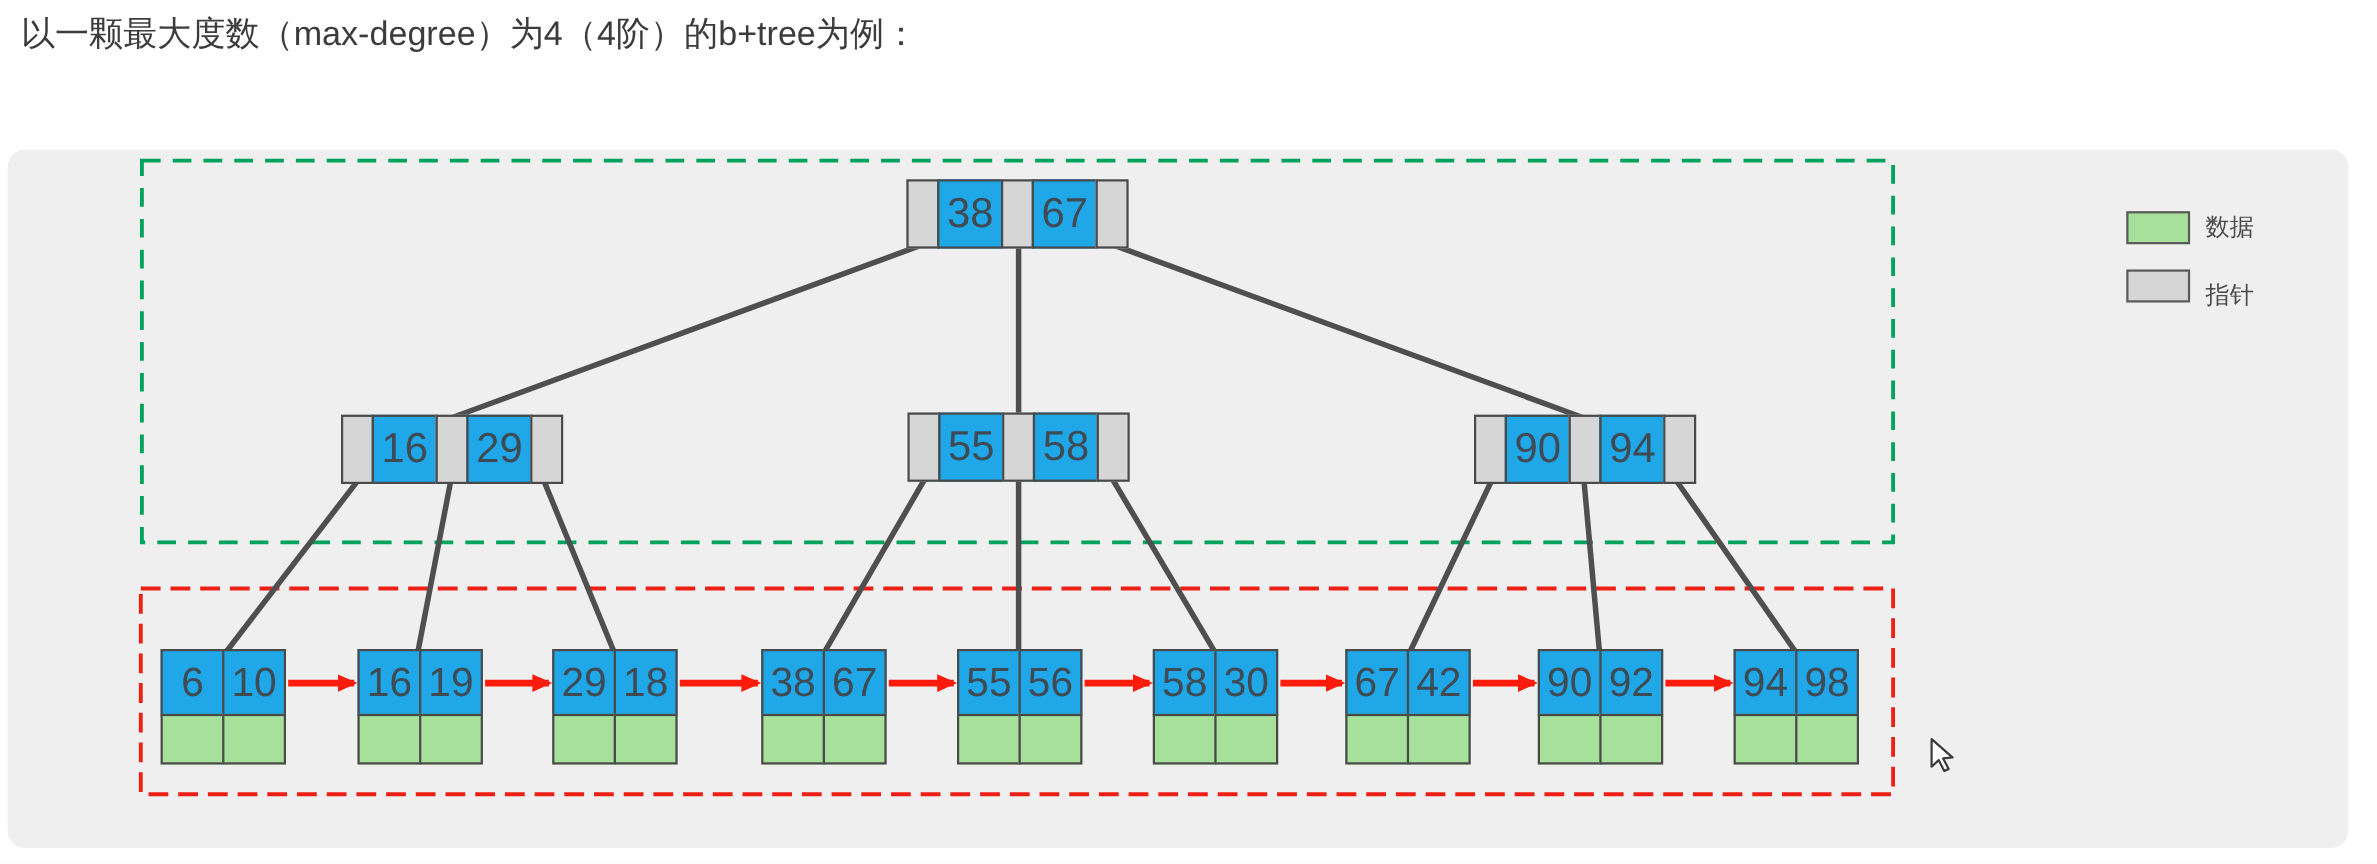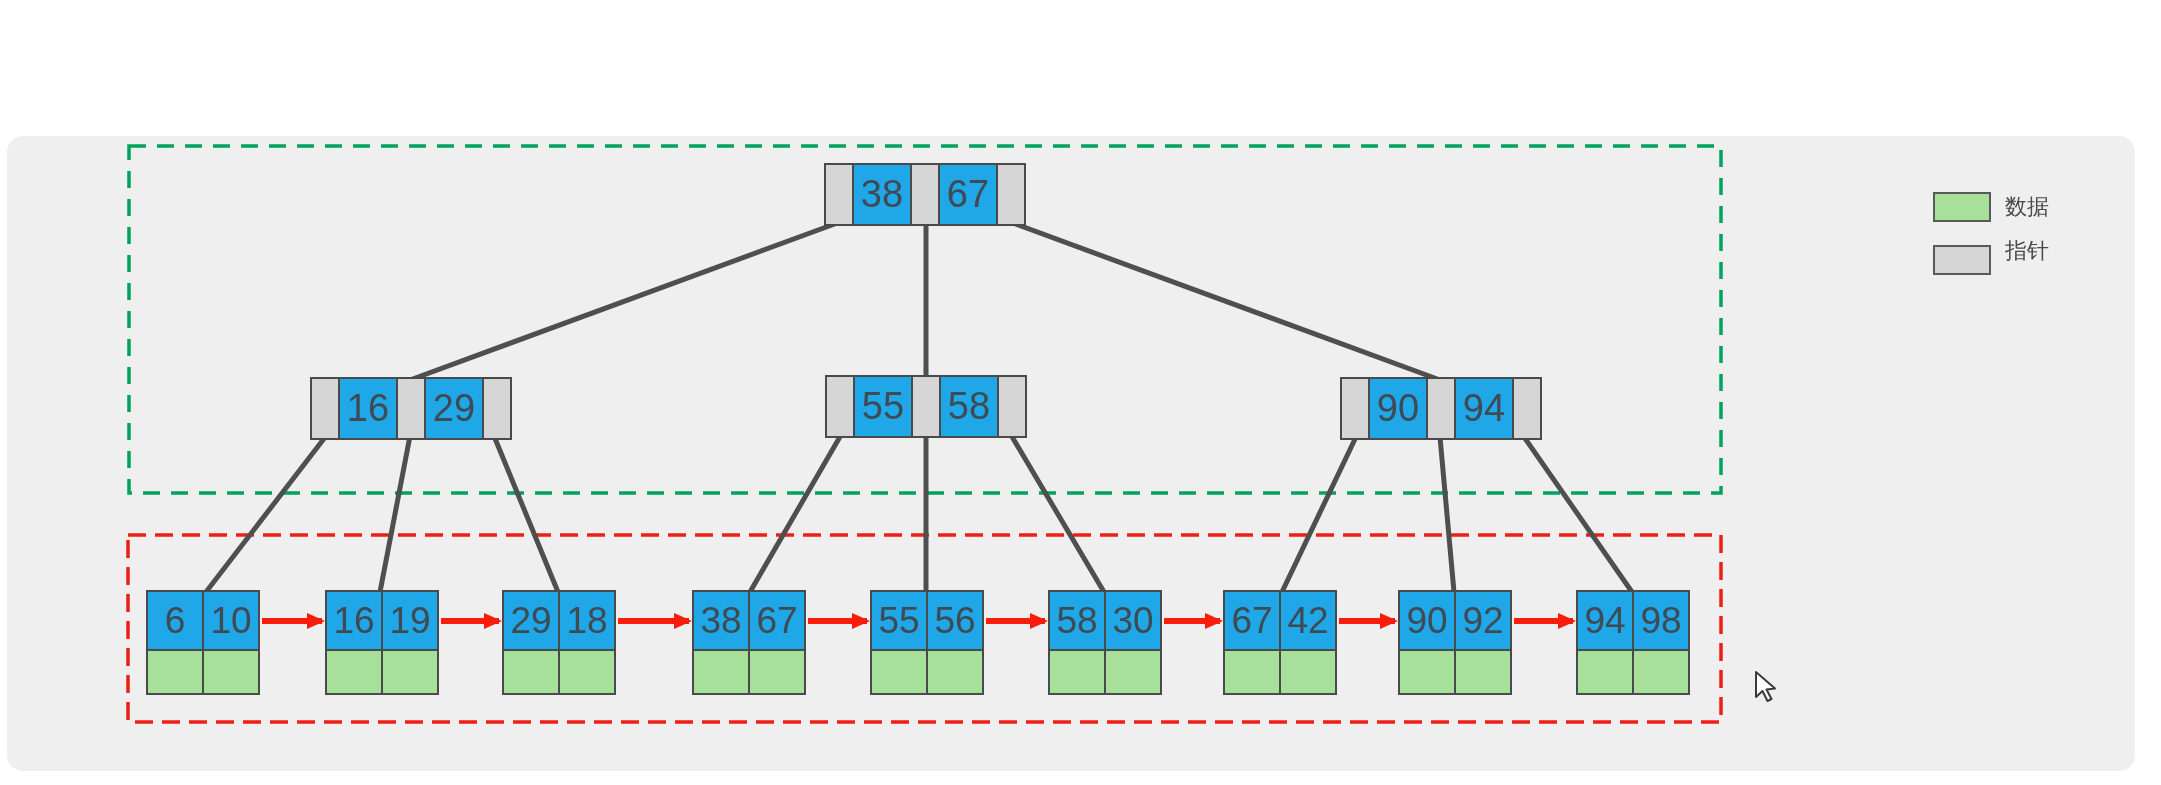--- a/index.html
+++ b/index.html
@@ -38,20 +38,21 @@
   .ldata{width:58px;height:46px;background:#a6e09b;margin-top:-2px;}
   
   .legend-swatch{position:absolute;width:58px;height:30px;box-sizing:border-box;border:2px solid #5a5a5a;}
   .legend-label{position:absolute;font-size:22px;color:#4a4a4a;line-height:30px;white-space:nowrap;}
 </style>
 </head>
 <body>
 
 <div id="canvas">
 
+  <div class="page-title">以一颗最大度数（max-degree）为4（4阶）的b+tree为例：</div>
 
   <div class="panel"></div>
 
   <svg class="overlay" width="2161" height="785">
     <defs>
       <marker id="arrowhead" markerUnits="userSpaceOnUse" markerWidth="20" markerHeight="18" refX="15" refY="8" orient="auto">
         <path d="M0,0 L18,8 L0,16 Z" fill="#fb1c0c"></path>
       </marker>
     </defs>
 
@@ -207,20 +208,20 @@
     <div class="leaf-row">
       <div class="cell ldata"></div>
       <div class="cell ldata"></div>
     </div>
   </div>
 
   <div>
     <div class="legend-swatch" style="left:1933px;top:192px;background:#a6e09b"></div>
     <div class="legend-label" style="left:2005px;top:192px">数据</div>
     <div class="legend-swatch" style="left:1933px;top:245px;background:#d6d6d6"></div>
-    <div class="legend-label" style="left:2005px;top:236px">指针</div>
+    <div class="legend-label" style="left:2005px;top:253px">指针</div>
   </div>
 
   <svg style="position:absolute;left:1753px;top:670px" width="30" height="34">
     <polygon points="3,2 3,27 9.5,21 14.5,31 18.5,29 13.5,19.5 22,18.5" fill="#ffffff" stroke="#3a3a3a" stroke-width="2" stroke-linejoin="round"></polygon>
   </svg>
 
 </div>
 
 </body></html>

